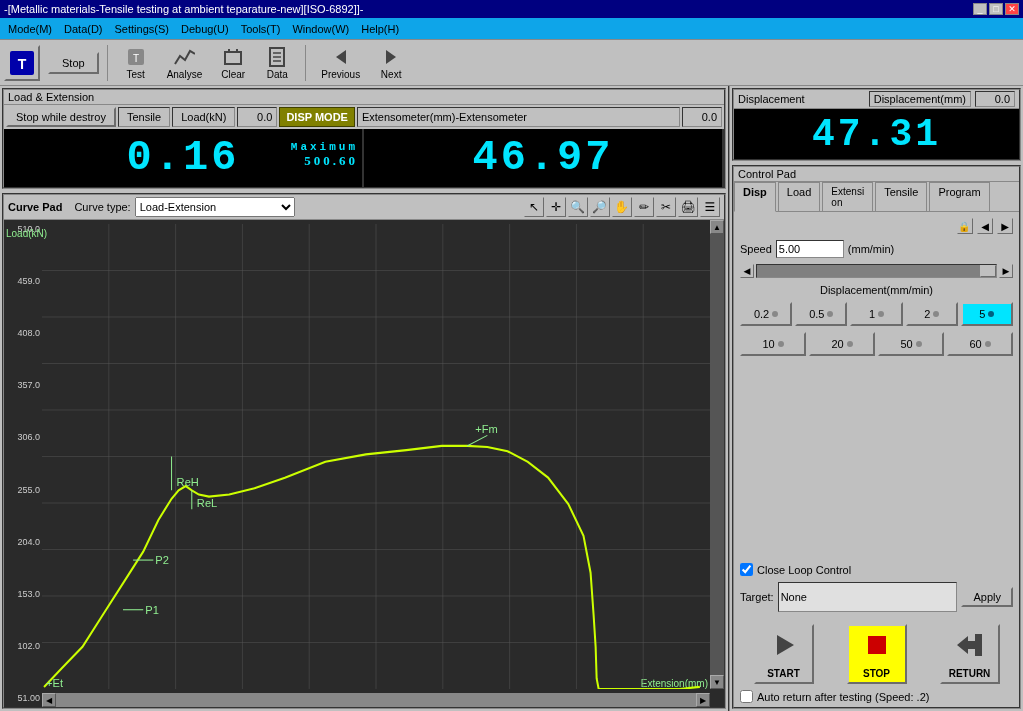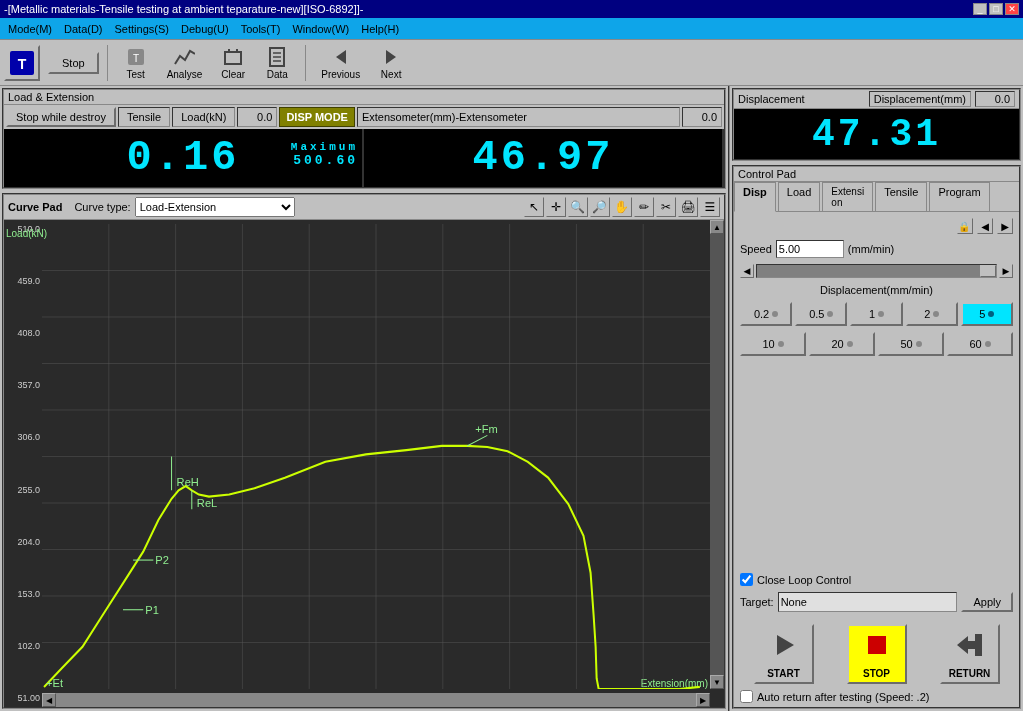--- a/index.html
+++ b/index.html
@@ -191,21 +191,21 @@
       flex-direction: column;
       align-items: flex-end;
     }
     .max-label {
       color: #00e5ff;
       font-family: 'Courier New', monospace;
       font-size: 11px;
     }
     .max-value {
       color: #00e5ff;
-      font-family: Liberation Mono, monospace;
+      font-family: Liberation Serif, serif;
       font-size: 13px;
     }
 
     
     .curve-pad {
       flex: 1;
       background: #c0c0c0;
       border: 2px groove #888;
       margin: 2px;
       display: flex;
@@ -519,21 +519,21 @@
       cursor: pointer;
     }
     .target-row {
       display: flex;
       align-items: center;
       gap: 4px;
     }
     .target-label { font-size: 11px; }
     .target-input {
       flex: 1;
-      height: 20px;
+      height: 30px;
       background: #e0e0e0;
       border: 1px inset #888;
       font-size: 11px;
       padding: 0 2px;
     }
     .apply-btn {
       padding: 2px 10px;
       background: #c0c0c0;
       border: 2px outset #c0c0c0;
       font-size: 11px;

